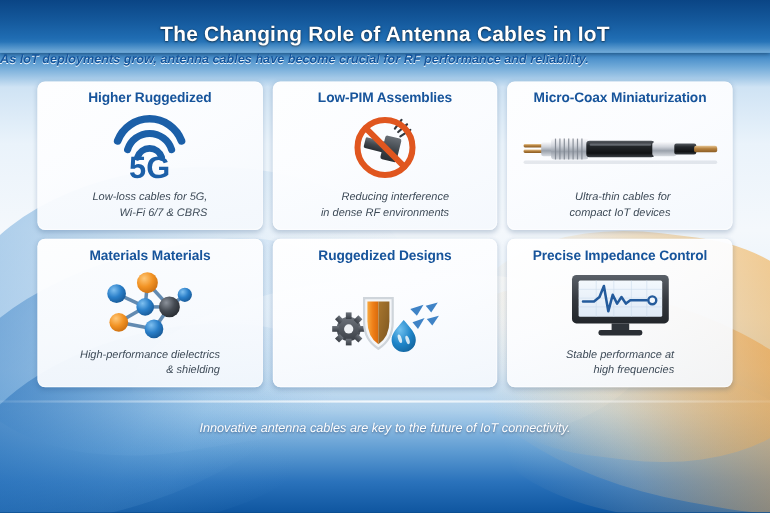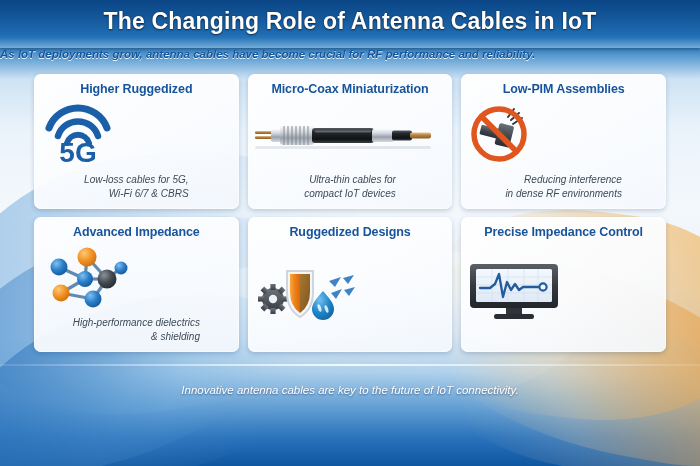--- a/index.html
+++ b/index.html
@@ -35,22 +35,22 @@
     transform:skewY(6deg);border-radius:50% 50% 40% 50%;}
   .wMid{left:120px;top:250px;width:470px;height:170px;
     background:linear-gradient(190deg,rgba(255,255,255,.55),rgba(255,255,255,0) 70%);
     transform:skewY(-4deg);border-radius:50%;}
 
   
   #header{position:relative;z-index:5;height:48px;width:100%;
     background:linear-gradient(180deg,#0a4585 0%,#14589b 38%,#1f6cb2 72%,#3f8cc9 100%);
     box-shadow:0 1px 4px rgba(0,0,0,.35);}
   #header-title{
-    position:absolute;left:0;right:0;top:8px;text-align:center;
-    font-size:23px;font-weight:bold;color:#ffffff;letter-spacing:.2px;
+    position:absolute;left:0;right:0;top:21px;text-align:center;
+    font-size:19px;font-weight:bold;color:#ffffff;letter-spacing:.2px;
     text-shadow:0 1px 2px rgba(0,0,0,.55), 0 0 1px rgba(0,0,0,.5);
     font-family:"Liberation Sans", sans-serif;}
   #header-sheen{position:absolute;left:0;right:0;bottom:0;height:10px;
     background:linear-gradient(180deg,rgba(255,255,255,0),rgba(255,255,255,.28));}
 
   
   #subtitle{position:relative;z-index:5;text-align:left;
     font-size:11.5px;font-style:italic;color:#14559c;font-weight:bold;
     text-shadow:0 1px 0 rgba(255,255,255,.9);}
 
@@ -58,21 +58,21 @@
   #grid{position:relative;z-index:5;margin:14px auto 0 auto;width:632px;
     display:grid;grid-template-columns:repeat(3,1fr);gap:8px 9px;}
   .card{
     position:relative;height:135px;border-radius:7px;
     background:linear-gradient(160deg,rgba(255,255,255,.97) 0%,rgba(252,253,255,.95) 45%,rgba(244,248,253,.92) 100%);
     box-shadow:0 2px 5px rgba(20,60,110,.22), 0 0 0 1px rgba(255,255,255,.55) inset;
     display:flex;flex-direction:column;align-items:center;
     padding:9px 7px 7px 7px;box-sizing:border-box;overflow:hidden;}
   .card-title{font-size:12.5px;font-weight:bold;color:#17549b;text-align:center;
     line-height:1.1;letter-spacing:-.1px;}
-  .card-icon{flex:1;display:flex;align-items:center;justify-content:flex-start;width:100%;}
+  .card-icon{flex:1;display:flex;align-items:center;justify-content:center;width:100%;}
   .card-desc{font-size:10px;font-style:italic;color:#3d4a57;text-align:right;
     line-height:1.35;white-space:pre-line;padding-bottom:2px;}
 
   
   #footer{position:relative;z-index:5;margin-top:12px;text-align:center;}
   #footer-divider{height:2px;width:100%;
     background:linear-gradient(90deg,rgba(255,255,255,.1),rgba(255,255,255,.85),rgba(255,255,255,.1));
     margin-bottom:18px;}
   #footer-text{font-size:11.5px;font-style:italic;font-weight:normal;color:#ffffff;
     text-shadow:0 1px 2px rgba(0,20,60,.5);}
@@ -108,20 +108,48 @@
           <g fill="none" stroke="#1b5fa8" stroke-linecap="round">
             <path d="M8 21 A31 31 0 0 1 66 21" stroke-width="7"></path>
             <path d="M17 29 A21 21 0 0 1 57 29" stroke-width="6.5"></path>
             <path d="M26 36 A11.5 11.5 0 0 1 48 36" stroke-width="6"></path>
           </g>
           <text x="37" y="55" text-anchor="middle" font-family="'Liberation Sans', sans-serif" font-size="28" font-weight="bold" fill="#1b5fa8">5G</text>
         </svg>
       </div>
       <div class="card-desc">Low-loss cables for 5G,
 Wi-Fi 6/7 &amp; CBRS</div>
+    </div>
+
+    <div class="card">
+      <div class="card-title">Low-PIM Assemblies</div>
+      <div class="card-icon">
+        <svg width="62" height="58" viewBox="0 0 62 58">
+          <defs>
+            <linearGradient id="dk" x1="0" y1="0" x2="0" y2="1">
+              <stop offset="0" stop-color="#6a7077"></stop>
+                <stop offset=".5" stop-color="#41474d"></stop>
+              <stop offset="1" stop-color="#2a2f34"></stop>
+            </linearGradient>
+          </defs>
+          <g transform="translate(31,28)">
+            <rect x="-19" y="-5" width="26" height="10" rx="1.5" fill="url(#dk)" transform="rotate(14)"></rect>
+            <rect x="-2" y="-11" width="15" height="22" rx="2" fill="url(#dk)" transform="rotate(14)"></rect>
+            <g stroke="#34393f" stroke-width="2" stroke-linecap="round" fill="none">
+              <path d="M12 -14 L20 -21"></path>
+              <path d="M14 -10 L23 -16"></path>
+              <path d="M9 -17 L15 -25"></path>
+            </g>
+          </g>
+          <circle cx="31" cy="28" r="25" fill="none" stroke="#e0561f" stroke-width="5.5"></circle>
+          <line x1="13.5" y1="10.5" x2="48.5" y2="45.5" stroke="#e0561f" stroke-width="5.5" stroke-linecap="round"></line>
+        </svg>
+      </div>
+      <div class="card-desc">Reducing interference
+in dense RF environments</div>
     </div>
 
     <div class="card">
       <div class="card-title">Micro-Coax Miniaturization</div>
       <div class="card-icon">
         <svg width="176" height="30" viewBox="0 0 176 30">
           <defs>
             <linearGradient id="cu" x1="0" y1="0" x2="0" y2="1">
               <stop offset="0" stop-color="#e6c490"></stop>
                 <stop offset=".45" stop-color="#b5813e"></stop>
@@ -159,49 +187,21 @@
           <rect x="137" y="10.5" width="20" height="10" rx="2" fill="url(#jacket)"></rect>
           <rect x="155" y="12.5" width="21" height="6" rx="2" fill="url(#cu)"></rect>
           <rect x="0" y="26" width="176" height="3" fill="rgba(30,50,80,.10)" rx="1.5"></rect>
         </svg>
       </div>
       <div class="card-desc">Ultra-thin cables for
 compact IoT devices</div>
     </div>
 
     <div class="card">
-      <div class="card-title">Low-PIM Assemblies</div>
-      <div class="card-icon">
-        <svg width="62" height="58" viewBox="0 0 62 58">
-          <defs>
-            <linearGradient id="dk" x1="0" y1="0" x2="0" y2="1">
-              <stop offset="0" stop-color="#6a7077"></stop>
-                <stop offset=".5" stop-color="#41474d"></stop>
-              <stop offset="1" stop-color="#2a2f34"></stop>
-            </linearGradient>
-          </defs>
-          <g transform="translate(31,28)">
-            <rect x="-19" y="-5" width="26" height="10" rx="1.5" fill="url(#dk)" transform="rotate(14)"></rect>
-            <rect x="-2" y="-11" width="15" height="22" rx="2" fill="url(#dk)" transform="rotate(14)"></rect>
-            <g stroke="#34393f" stroke-width="2" stroke-linecap="round" fill="none">
-              <path d="M12 -14 L20 -21"></path>
-              <path d="M14 -10 L23 -16"></path>
-              <path d="M9 -17 L15 -25"></path>
-            </g>
-          </g>
-          <circle cx="31" cy="28" r="25" fill="none" stroke="#e0561f" stroke-width="5.5"></circle>
-          <line x1="13.5" y1="10.5" x2="48.5" y2="45.5" stroke="#e0561f" stroke-width="5.5" stroke-linecap="round"></line>
-        </svg>
-      </div>
-      <div class="card-desc">Reducing interference
-in dense RF environments</div>
-    </div>
-
-    <div class="card">
-      <div class="card-title">Advanced Impedance</div>
+      <div class="card-title">Materials Materials</div>
       <div class="card-icon">
         <svg width="96" height="58" viewBox="0 0 96 58">
           <defs>
             <radialGradient id="bl" cx=".35" cy=".3" r=".8">
               <stop offset="0" stop-color="#7fc0f0"></stop>
                 <stop offset=".5" stop-color="#2a7fc9"></stop>
               <stop offset="1" stop-color="#14538f"></stop>
             </radialGradient>
             <radialGradient id="or" cx=".35" cy=".3" r=".8">
               <stop offset="0" stop-color="#ffc879"></stop>
@@ -320,20 +320,22 @@
               <line x1="40" y1="7" x2="40" y2="40"></line>
             <line x1="56" y1="7" x2="56" y2="40"></line>
               <line x1="70" y1="7" x2="70" y2="40"></line>
           </g>
           <polyline points="12,26 22,26 27,22 31,12 35,35 39,20 43,28 47,22 51,28 55,25 70,25" fill="none" stroke="#245b9c" stroke-width="2.3" stroke-linejoin="round" stroke-linecap="round"></polyline>
           <circle cx="75" cy="25" r="3.6" fill="#f3f8fd" stroke="#245b9c" stroke-width="2.2"></circle>
           <rect x="38" y="46" width="16" height="7" fill="#2f343a"></rect>
           <rect x="26" y="52" width="40" height="5" rx="2.2" fill="#2a2e34"></rect>
         </svg>
       </div>
+      <div class="card-desc">Stable performance at
+high frequencies</div>
     </div>
 
   </div>
 
   <div id="footer">
     <div id="footer-divider"></div>
     <div id="footer-text">Innovative antenna cables are key to the future of IoT connectivity.</div>
   </div>
 
 </div>

